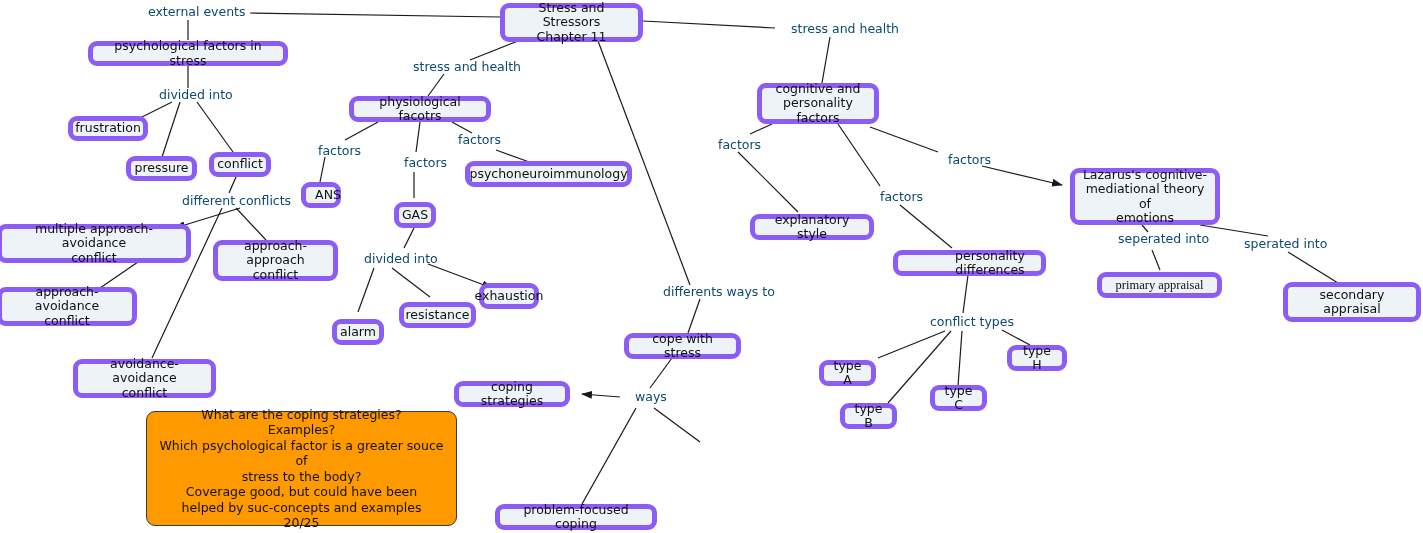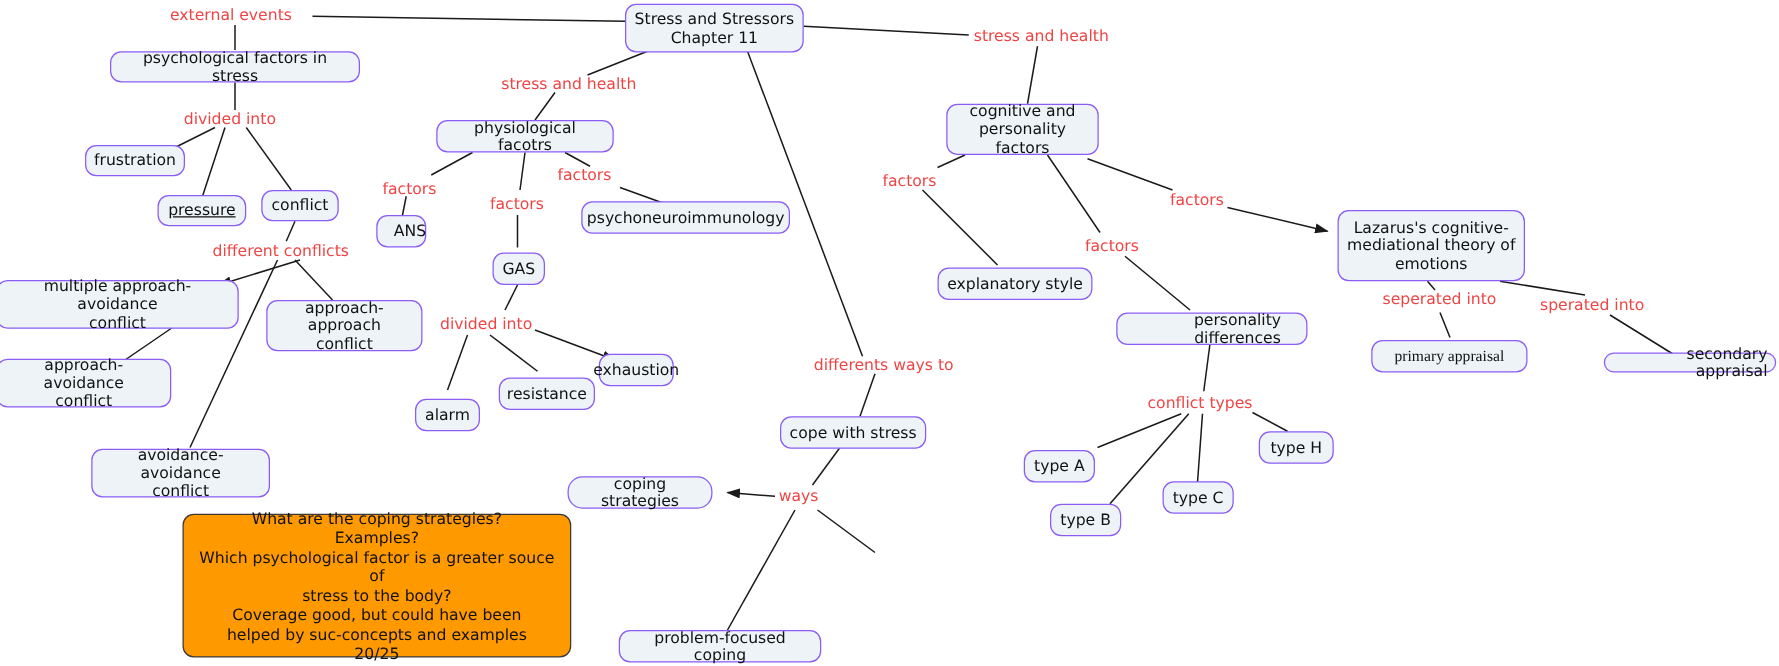--- a/index.html
+++ b/index.html
@@ -7,39 +7,40 @@
     font-family:"DejaVu Sans","Liberation Sans",sans-serif;
     width:1423px;height:533px;
     overflow:hidden;
   }
   #canvas{position:relative;width:1423px;height:533px;background:#ffffff;}
   svg#edges{position:absolute;left:0;top:0;width:1423px;height:533px;}
   .node{
     position:absolute;
     box-sizing:border-box;
     background:#edf3f6;
-    border:1px solid #8b5cf6;
+    border:5px solid #8b5cf6;
     border-radius:9px;
     color:#111111;
     font-size:12.5px;
     line-height:14.5px;
     text-align:center;
     display:flex;
     align-items:center;
     justify-content:center;
     padding:2px 6px;
     white-space:pre-line;
   }
   .linklabel{
     position:absolute;
-    color:#ef4444;
+    color:#0c4a6e;
     font-size:12.5px;
     line-height:14px;
     white-space:nowrap;
     background:transparent;
+    margin-left:12px;
   }
   .note{
     position:absolute;
     box-sizing:border-box;
     background:#ff9900;
     border:1px solid #3a3a3a;
     border-radius:9px;
     color:#111111;
     font-size:12.5px;
     line-height:15.5px;
@@ -140,52 +141,52 @@
   <div class="linklabel" style="left:868px;top:190px;">factors</div>
   <div class="linklabel" style="left:936px;top:153px;">factors</div>
   <div class="linklabel" style="left:1106px;top:232px;">seperated into</div>
   <div class="linklabel" style="left:1232px;top:237px;">sperated into</div>
   <div class="linklabel" style="left:918px;top:315px;">conflict types</div>
 
   <div class="node" style="left:500px;top:3px;width:143px;height:39px;">Stress and Stressors
 Chapter 11</div>
   <div class="node" style="left:88px;top:41px;width:200px;height:25px;">psychological factors in stress</div>
   <div class="node" style="left:68px;top:116px;width:80px;height:25px;">frustration</div>
-  <div class="node" style="left:126px;top:156px;width:71px;height:25px;text-decoration:underline;">pressure</div>
+  <div class="node" style="left:126px;top:156px;width:71px;height:25px;">pressure</div>
   <div class="node" style="left:209px;top:152px;width:62px;height:25px;">conflict</div>
   <div class="node" style="left:-3px;top:224px;width:194px;height:39px;">multiple approach-avoidance
 conflict</div>
   <div class="node" style="left:-3px;top:287px;width:140px;height:39px;">approach-avoidance
 conflict</div>
   <div class="node" style="left:213px;top:240px;width:125px;height:41px;">approach-approach
 conflict</div>
   <div class="node" style="left:73px;top:359px;width:143px;height:39px;">avoidance-avoidance
 conflict</div>
 
   <div class="node" style="left:349px;top:96px;width:142px;height:26px;">physiological facotrs</div>
-  <div class="node" style="left:301px;top:172px;width:40px;height:26px;padding-left:20px;">ANS</div>
+  <div class="node" style="left:301px;top:182px;width:40px;height:26px;padding-left:20px;">ANS</div>
   <div class="node" style="left:394px;top:202px;width:42px;height:26px;">GAS</div>
   <div class="node" style="left:465px;top:161px;width:167px;height:26px;">psychoneuroimmunology</div>
   <div class="node" style="left:332px;top:319px;width:52px;height:26px;">alarm</div>
   <div class="node" style="left:399px;top:302px;width:77px;height:26px;">resistance</div>
   <div class="node" style="left:479px;top:283px;width:60px;height:26px;">exhaustion</div>
 
   <div class="node" style="left:624px;top:333px;width:117px;height:26px;">cope with stress</div>
-  <div class="node" style="left:454px;top:381px;width:116px;height:26px;border-radius:12px;">coping strategies</div>
+  <div class="node" style="left:454px;top:381px;width:116px;height:26px;">coping strategies</div>
   <div class="node" style="left:495px;top:504px;width:162px;height:26px;">problem-focused coping</div>
 
   <div class="node" style="left:757px;top:83px;width:122px;height:41px;">cognitive and
 personality factors</div>
   <div class="node" style="left:750px;top:214px;width:124px;height:26px;">explanatory style</div>
   <div class="node" style="left:893px;top:250px;width:153px;height:26px;padding-left:47px;">personality differences</div>
   <div class="node" style="left:1070px;top:168px;width:150px;height:57px;">Lazarus's cognitive-
 mediational theory of
 emotions</div>
   <div class="node" style="left:1097px;top:272px;width:125px;height:26px;font-family:Liberation Serif, serif;">primary appraisal</div>
-  <div class="node" style="left:1283px;top:282px;width:138px;height:16px;text-align:right;">secondary appraisal</div>
+  <div class="node" style="left:1283px;top:282px;width:138px;height:40px;">secondary appraisal</div>
 
   <div class="node" style="left:819px;top:360px;width:57px;height:26px;">type A</div>
   <div class="node" style="left:840px;top:403px;width:57px;height:26px;">type B</div>
   <div class="node" style="left:930px;top:385px;width:57px;height:26px;">type C</div>
   <div class="node" style="left:1007px;top:345px;width:60px;height:26px;">type H</div>
 
   <div class="note" style="left:146px;top:411px;width:311px;height:115px;">What are the coping strategies?
 Examples?
 Which psychological factor is a greater souce of
 stress to the body?

